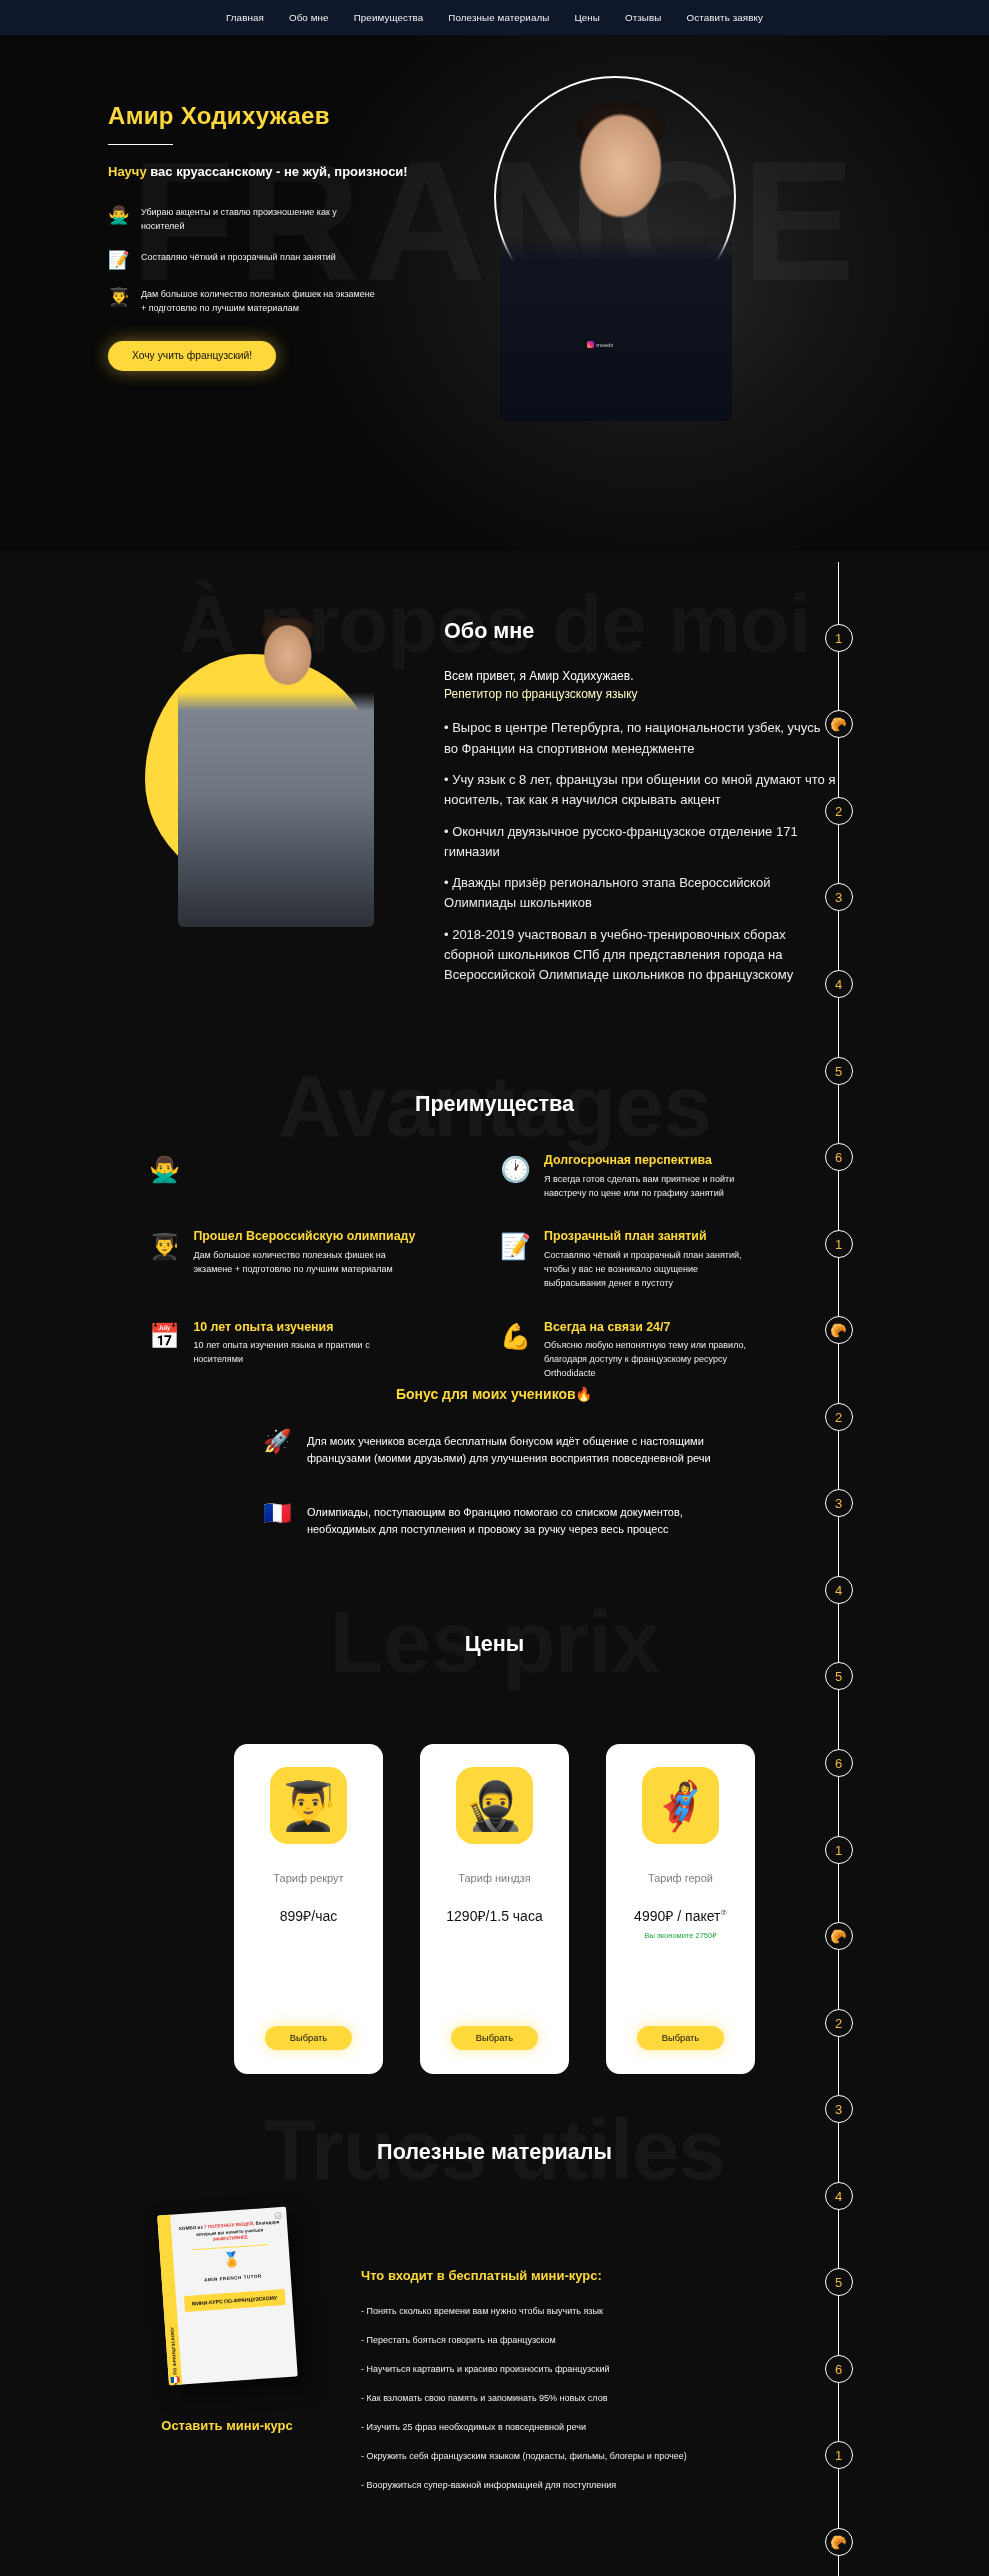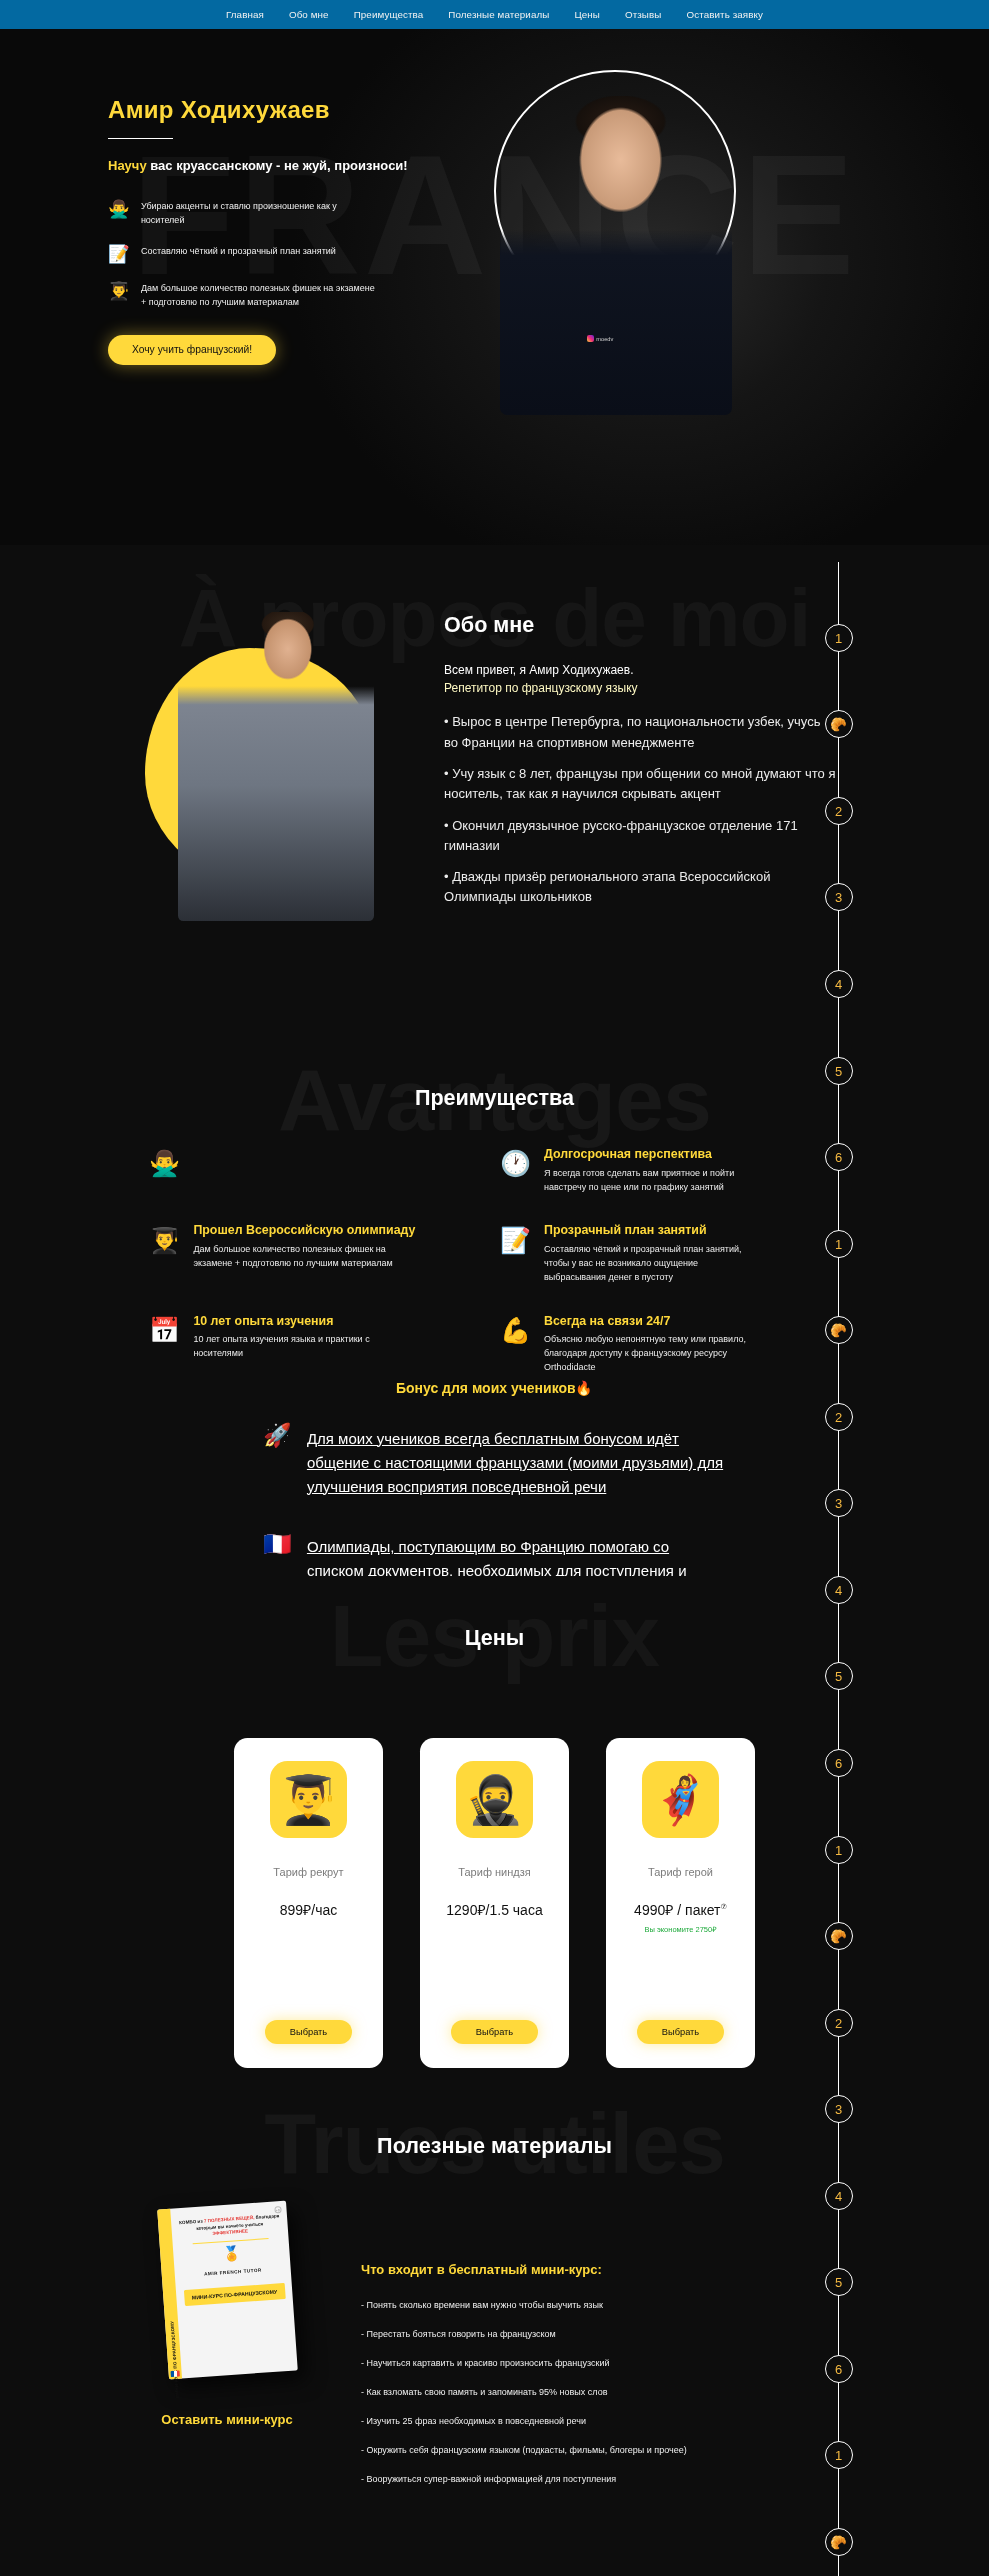--- a/index.html
+++ b/index.html
@@ -8,21 +8,21 @@
   body {
     width:989px;
     font-family:"Liberation Sans", sans-serif;
     color:#fff;
     overflow-x:hidden;
     position:relative;
   }
 
   
   .navbar{
-    height:29px; background:#0369a1; display:flex; align-items:center;
+    height:35px; background:#0f172a; display:flex; align-items:center;
     justify-content:center; gap:25px; position:relative; z-index:50;
   }
   .navbar a{
     color:#f2f2f2; font-size:9.8px; letter-spacing:0.1px; text-decoration:none;
     white-space:nowrap; font-family:"Liberation Sans",sans-serif;
   }
 
   
   .ghost{
     position:absolute; left:0; width:100%; text-align:center;
@@ -132,21 +132,21 @@
   .adv-item{ display:flex; gap:12.4px; }
   .adv-item .emo{ font-size:25px; line-height:1; flex:0 0 32px; text-align:center; padding-top:4.1px;}
   .adv-h{ color:#ffd93b; font-size:12.4px; font-weight:700; line-height:1.25; margin-bottom:4.1px; }
   .adv-p{ font-size:9px; line-height:1.55; color:#ededed; max-width:216px; }
 
   
   .bonus{ background:#0d0d0d; padding:5.2px 0 62px 0; position:relative; }
   .bonus-h{ text-align:center; color:#ffd93b; font-size:14px; font-weight:700; margin-bottom:28px; position:relative; z-index:5;}
   .bonus-item{ display:flex; gap:13.4px; width:464px; margin:0 auto 34px auto; position:relative; z-index:5; align-items:flex-start;}
   .bonus-item .emo{ font-size:23px; flex:0 0 31px; text-align:center; line-height:1;}
-  .bonus-item .txt{ font-size:15px; line-height:1.6; padding-top:2.1px;text-decoration:underline; }
+  .bonus-item .txt{ font-size:11px; line-height:1.6; padding-top:2.1px; }
 
   
   .prices{ height:495px; background:#0d0d0d; overflow:hidden; position:relative;}
   .prices .ghost{ top:15.5px; font-size:88px; color:#161616; }
   .prices .sec-title{ padding-top:49px; }
   .cards{ position:relative; z-index:5; display:flex; justify-content:center; gap:37px; padding-top:87px; }
   .card{
     width:149px; height:330px; background:#fff; border-radius:13.4px;
     display:flex; flex-direction:column; align-items:center; padding:23px 10.3px 24px 10.3px;
   }
@@ -261,20 +261,21 @@
     <div class="about-text">
       <div class="about-head">Обо мне</div>
       <div class="about-lead">
         <span>Всем привет, я Амир Ходихужаев.</span><br>
         <span class="hl">Репетитор по французскому языку</span>
       </div>
       <div class="about-li">• Вырос в центре Петербурга, по национальности узбек, учусь во Франции на спортивном менеджменте</div>
       <div class="about-li">• Учу язык с 8 лет, французы при общении со мной думают что я носитель, так как я научился скрывать акцент</div>
       <div class="about-li">• Окончил двуязычное русско-французское отделение 171 гимназии</div>
       <div class="about-li">• Дважды призёр регионального этапа Всероссийской Олимпиады школьников</div>
+      <div class="about-li">• 2018-2019 участвовал в учебно-тренировочных сборах сборной школьников СПб для представления города на Всероссийской Олимпиаде школьников по французскому</div>
     </div>
   </div>
 </section>
 
 <section class="adv">
   <div class="ghost">Avantages</div>
   <div class="adv-title">Преимущества</div>
   <div class="adv-grid">
     <div class="adv-item">
       <span class="emo">🙅‍♂️</span>

